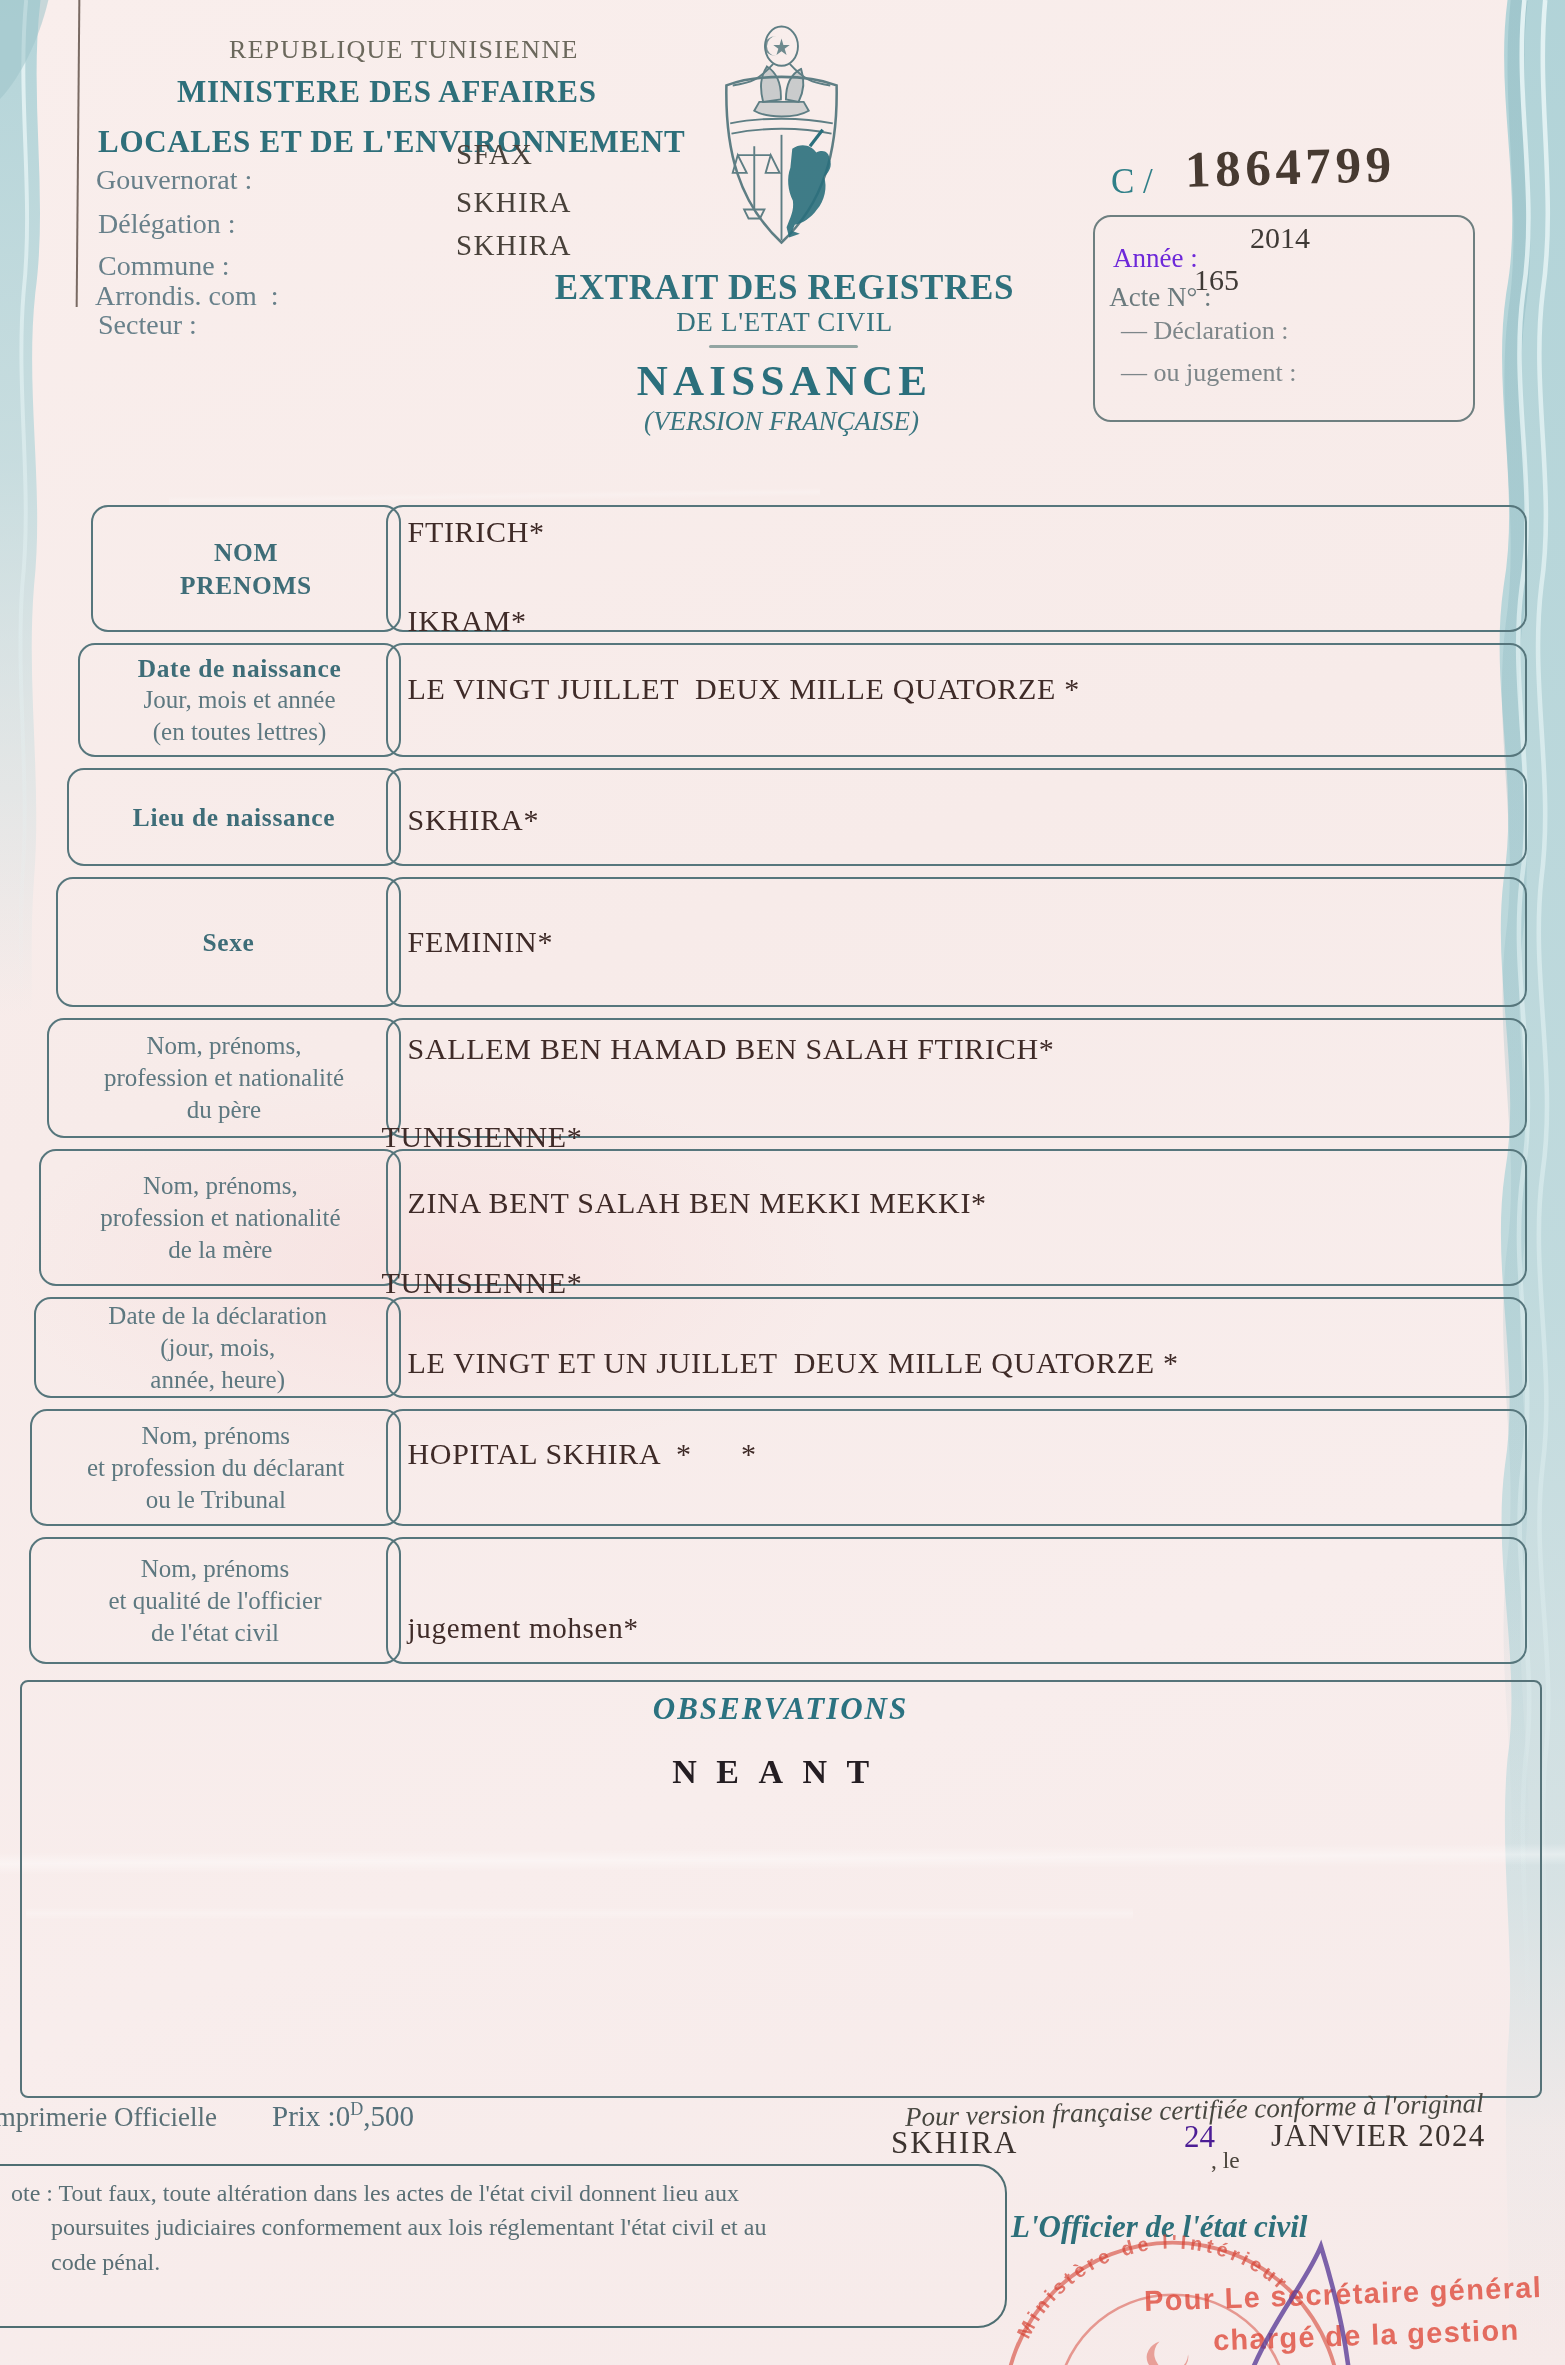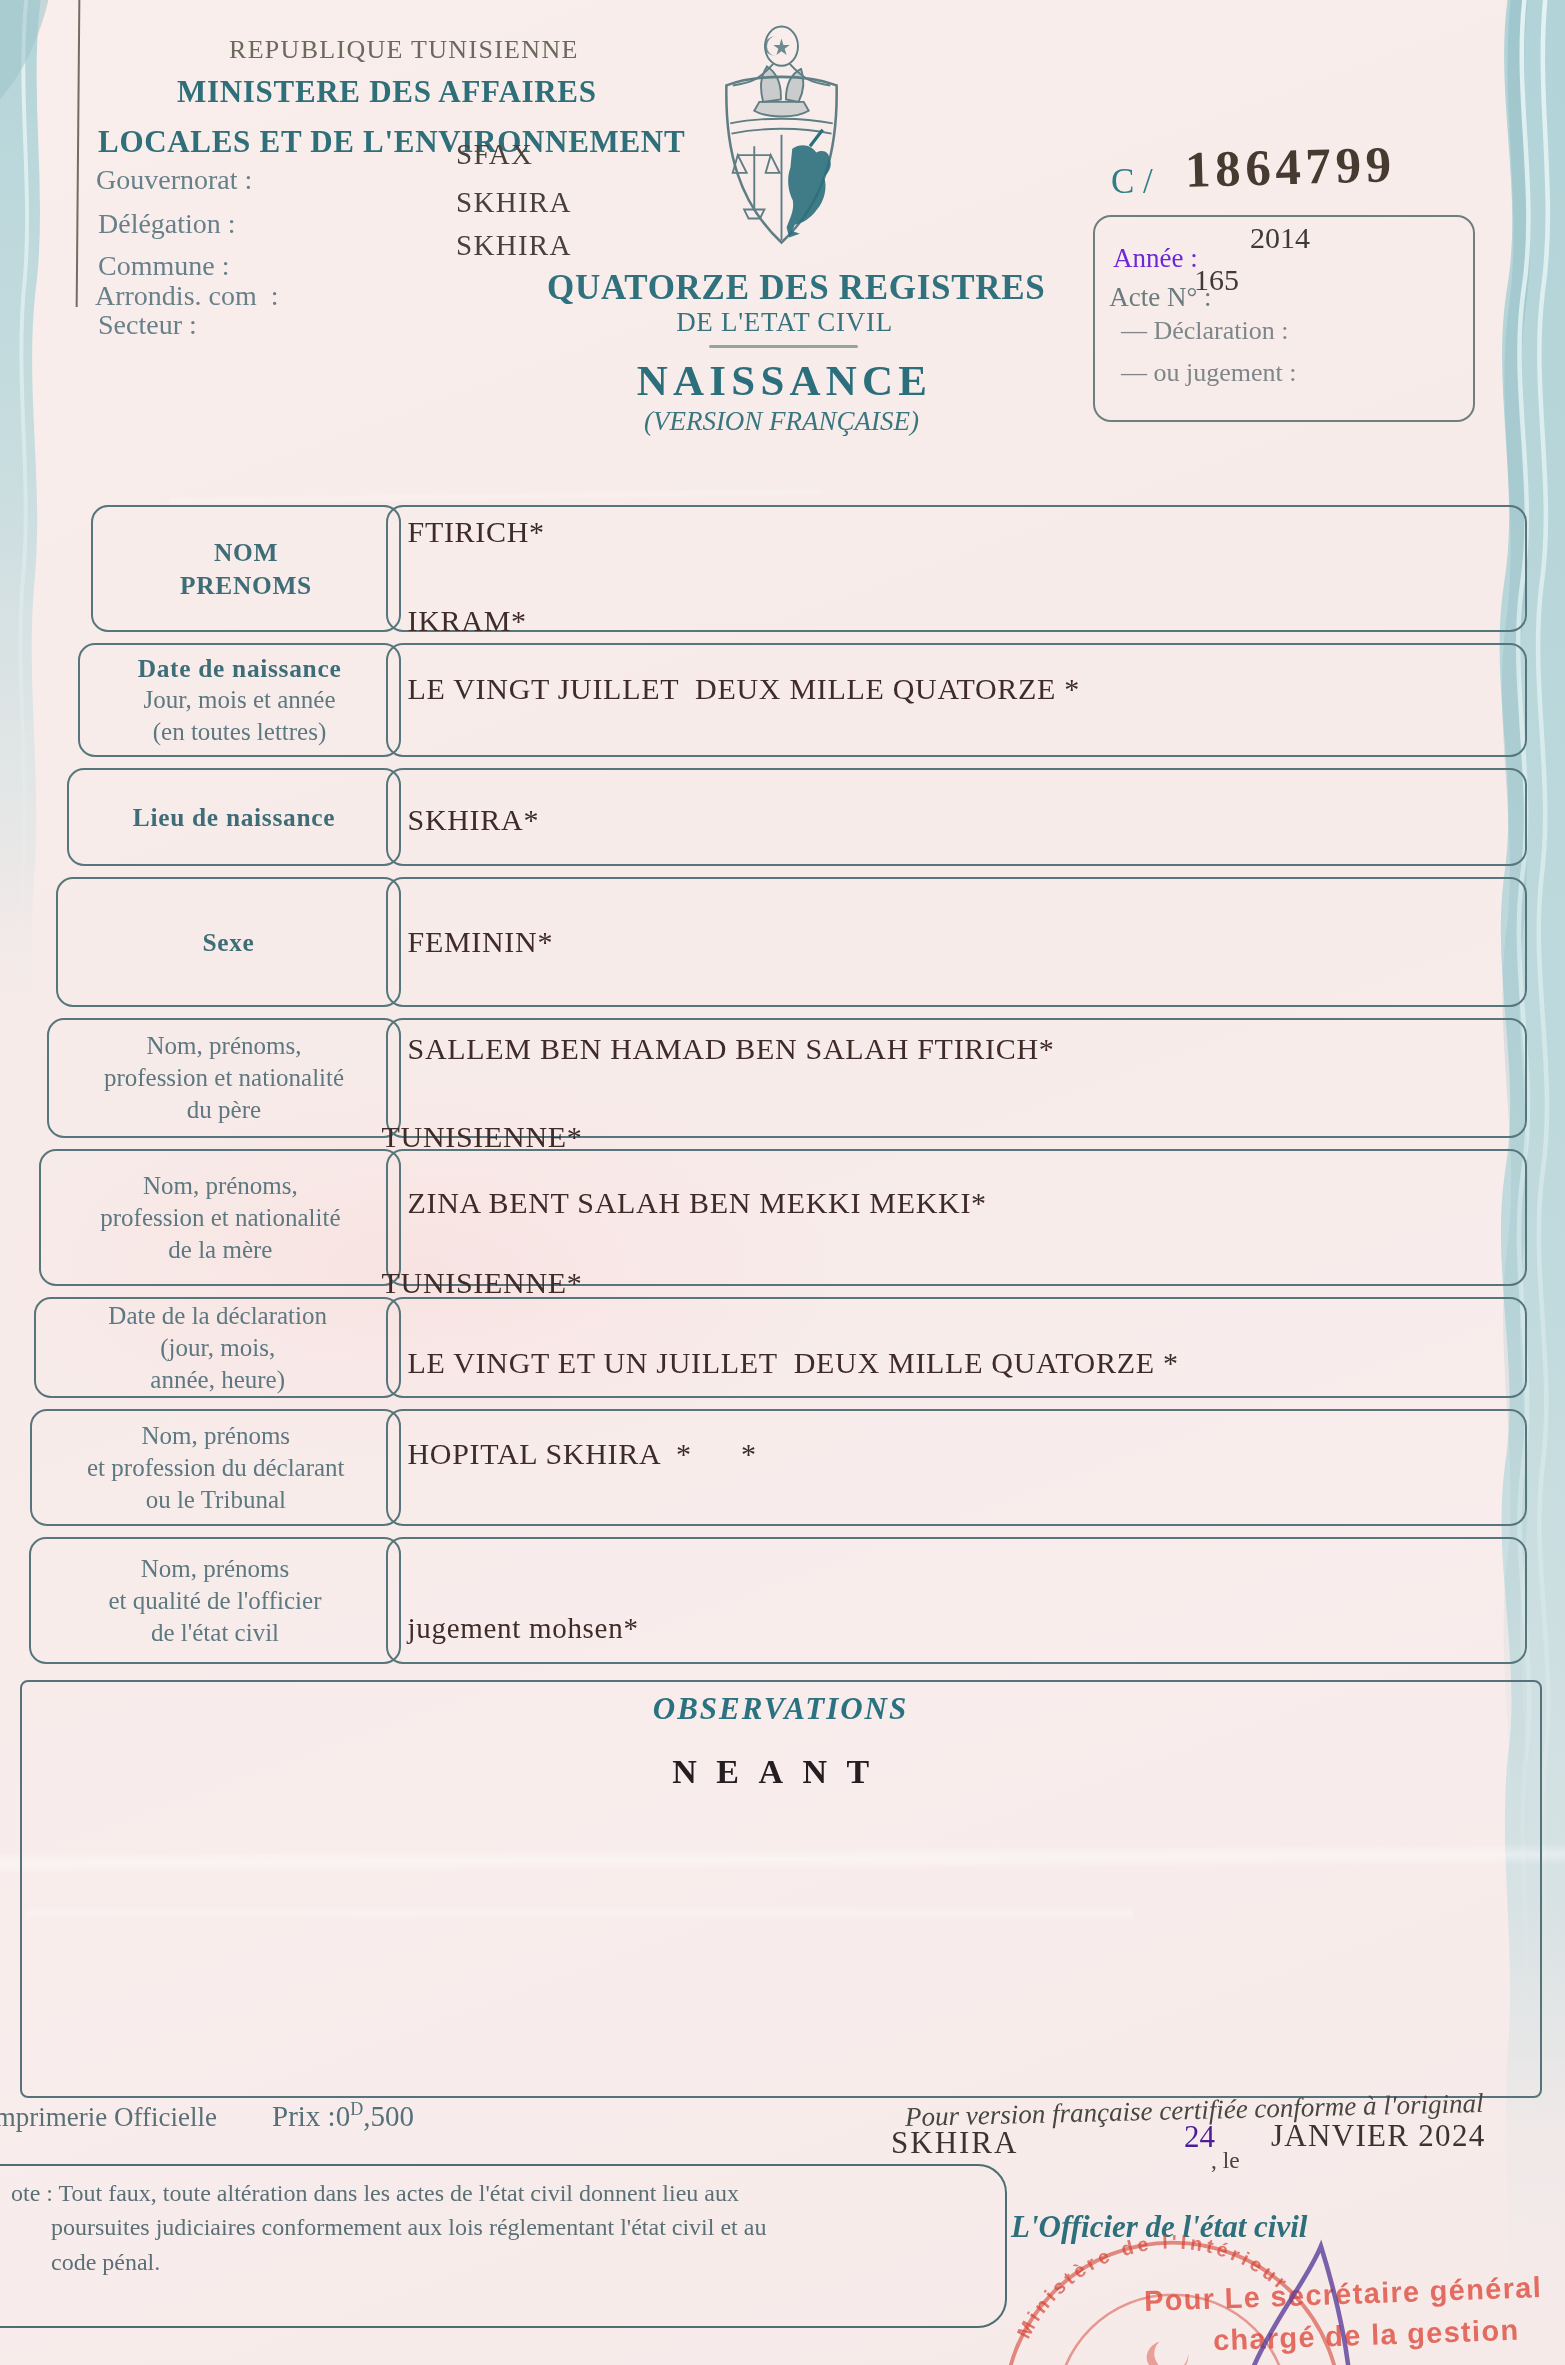--- a/index.html
+++ b/index.html
@@ -203,21 +203,21 @@
       <line x1="62" y1="198" x2="62" y2="298"></line>
       <path d="M46,298 L78,298 L71,312 L53,312 Z"></path>
       <path d="M36,212 L28,240 L50,240 Z"></path>
       <path d="M88,212 L80,240 L102,240 Z"></path>
     </g>
     <polygon points="105,28 108,38 118,38 110,44 113,54 105,48 97,54 100,44 92,38 102,38" fill="#5e7e84" opacity=".9"></polygon>
     <line x1="150" y1="198" x2="170" y2="172" stroke="#2a6f7c" stroke-width="5"></line>
     <path fill="#2a6f7c" opacity=".9" d="M122,202 C136,192 152,196 160,208 C172,202 180,208 181,218 C186,228 180,240 172,246 C178,262 173,284 161,298 C151,312 138,320 126,322 L122,332 L134,336 L117,342 L113,326 C119,310 125,300 123,284 C115,268 113,248 119,232 Z"></path>
   </svg>
 
-  <div class="abs t1">QUATORZE DES REGISTRES</div>
+  <div class="abs t1">EXTRAIT DES REGISTRES</div>
   <div class="abs t2">DE L'ETAT CIVIL</div>
   <div class="t-underline"></div>
   <div class="abs t3">NAISSANCE</div>
   <div class="abs t4">(VERSION FRANÇAISE)</div>
 
   <div class="abs serial-prefix">C /</div>
   <div class="abs serial-number">1864799</div>
   <div class="acte-box">
     <span class="ab-year">2014</span>
     <span class="ab-ylab">Année :</span>

